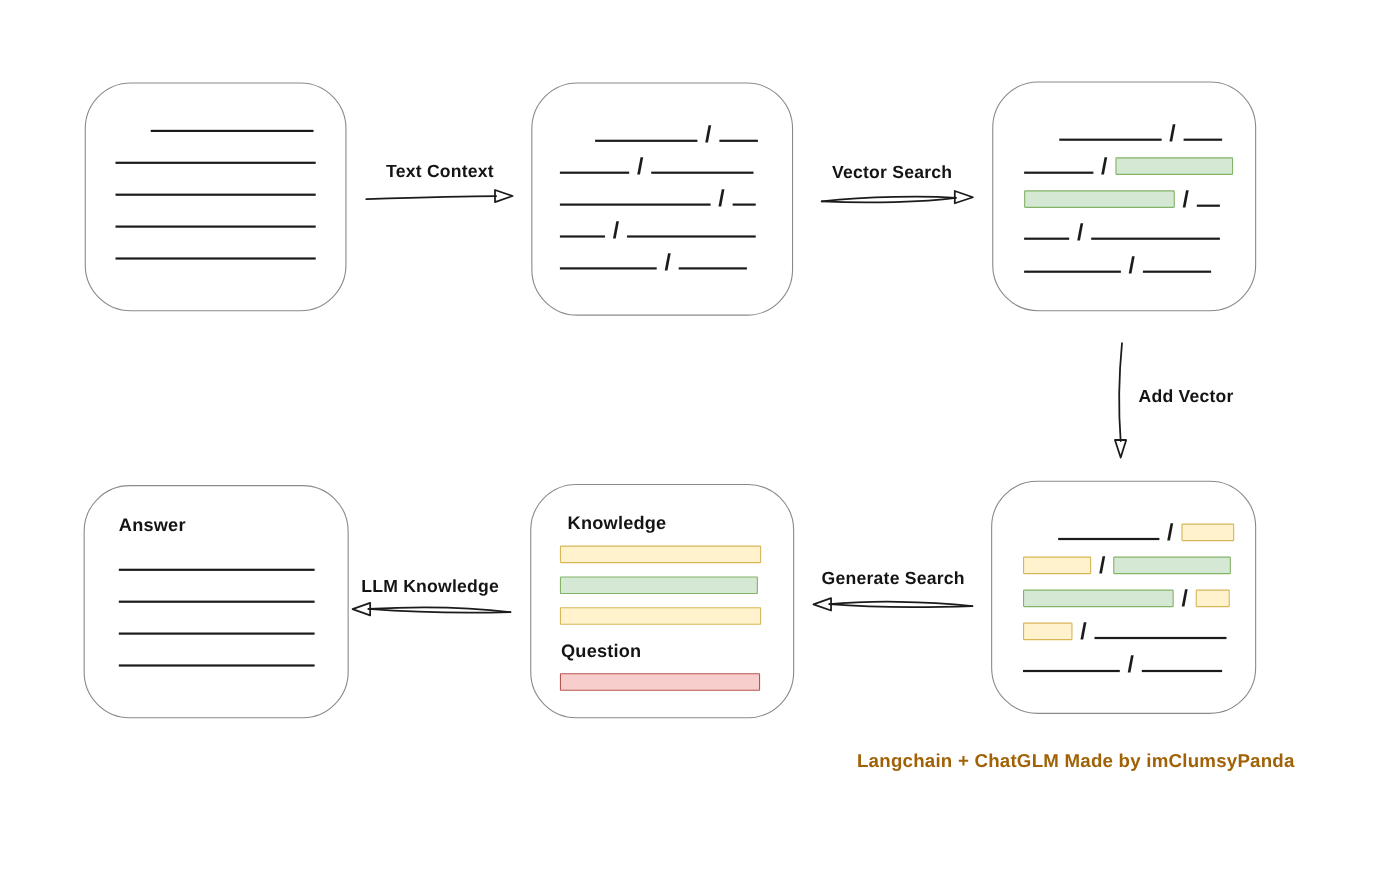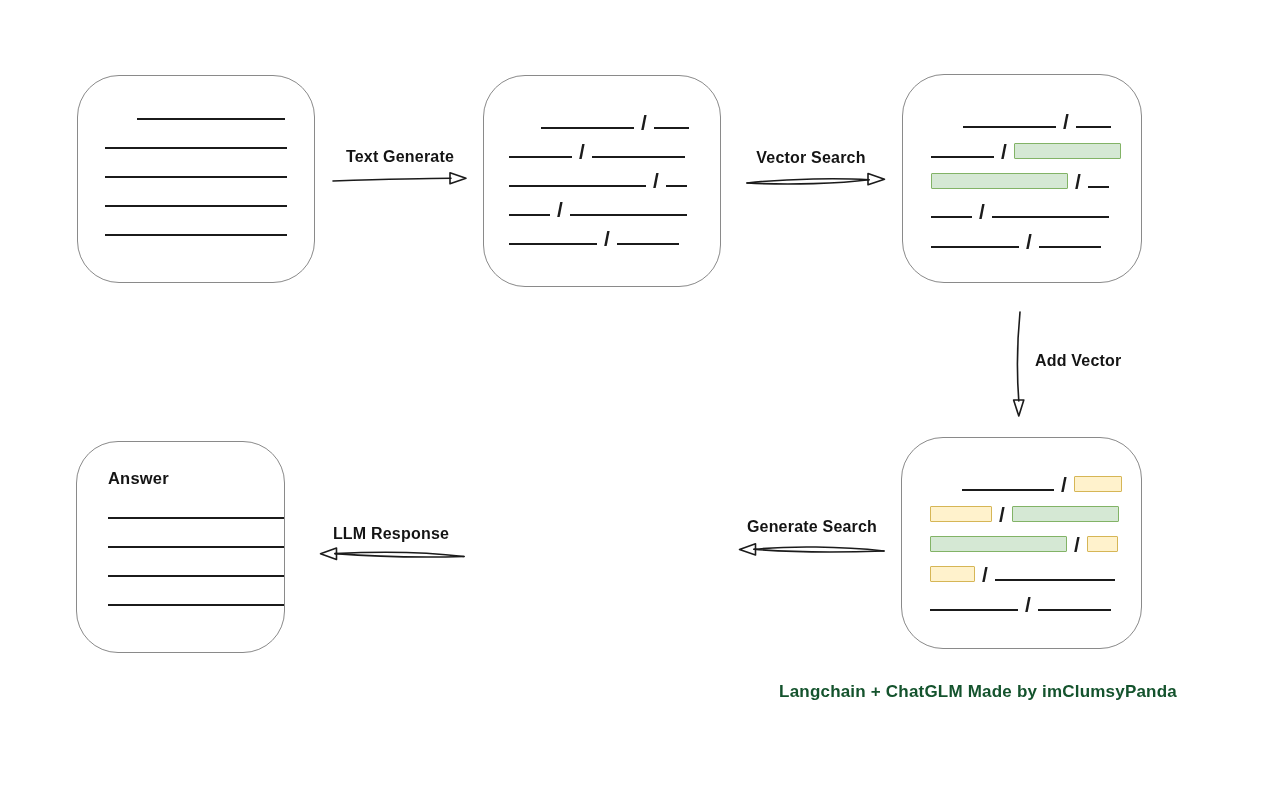--- a/index.html
+++ b/index.html
@@ -17,21 +17,21 @@
     background:#ffffff;
     border:1.5px solid #8a8a8a;
     border-radius:42px;
     box-sizing:border-box;
   }
   #box1{left:77px;top:75px;width:238px;height:208px;}
   #box2{left:483px;top:75px;width:238px;height:212px;}
   #box3{left:902px;top:74px;width:240px;height:209px;}
   #box4{left:901px;top:437px;width:241px;height:212px;}
   #box5{left:482px;top:440px;width:240px;height:213px;}
-  #box6{left:76px;top:441px;width:209px;height:212px;}
+  #box6{left:76px;top:441px;width:241px;height:212px;}
 
   
   .rows .row{display:flex;align-items:flex-end;height:18px;margin-bottom:11px;}
   #box1 .rows{padding:27px 0 0 27px;}
   #box2 .rows{padding:36px 0 0 25px;}
   #box3 .rows,#box4 .rows{padding:36px 0 0 28px;}
   #box3 .rows .row,#box4 .rows .row{margin-bottom:12px;}
 
   .seg-line{height:0;border-bottom:2px solid #1b1b1b;margin-bottom:1px;}
   .slash{
@@ -59,21 +59,21 @@
 
   
   .lbl{
     position:absolute;
     font-size:16px;font-weight:600;color:#141414;
     white-space:nowrap;letter-spacing:0.2px;
   }
   .lbl.centered{transform:translateX(-50%);}
   .caption{
     position:absolute;left:978px;top:682px;transform:translateX(-50%);
-    font-size:17px;font-weight:600;color:#14532d;white-space:nowrap;letter-spacing:0.2px;
+    font-size:17px;font-weight:600;color:#a16207;white-space:nowrap;letter-spacing:0.2px;
   }
 </style>
 </head>
 <body>
 
 <div class="stage">
 
   <div class="box" id="box1">
     <div class="rows">
         <div class="row" style="padding-left: 32px;">
@@ -177,20 +177,40 @@
           <span class="seg-line" style="width: 120px;"></span>
         </div>
         <div class="row">
           <span class="seg-line" style="width: 88px;"></span>
           <span class="slash">/</span>
           <span class="seg-line" style="width: 73px;"></span>
         </div>
       </div>
   </div>
 
+  <div class="box" id="box5">
+    <div class="box-title t-knowledge">Knowledge</div>
+    <div class="bars">
+        <div class="row">
+          <span class="bar bar-yellow" style="width: 183px;"></span>
+        </div>
+        <div class="row">
+          <span class="bar bar-green" style="width: 180px;"></span>
+        </div>
+        <div class="row">
+          <span class="bar bar-yellow" style="width: 183px;"></span>
+        </div>
+      </div>
+    <div class="box-title t-question">Question</div>
+    <div class="bars">
+        <div class="row">
+          <span class="bar bar-red" style="width: 182px;"></span>
+        </div>
+      </div>
+  </div>
 
   <div class="box" id="box6">
     <div class="box-title t-answer">Answer</div>
     <div class="lines">
         <div class="row">
           <span class="seg-line" style="width: 178px;"></span>
         </div>
         <div class="row">
           <span class="seg-line" style="width: 178px;"></span>
         </div>
@@ -227,20 +247,20 @@
       <path d="M755.5 543.7 L739.5 549.5 L755.5 555 Z"></path>
     </g>
 
     <g>
       <path d="M464 556.5 C 425 551.8, 380 551.2, 335 553.6"></path>
       <path d="M464 556.5 C 425 557.6, 380 557, 335 553.6"></path>
       <path d="M336.5 548 L320.5 553.8 L336.5 559.4 Z"></path>
     </g>
   </svg>
 
-  <div class="lbl centered" style="left:400px;top:148px;">Text Generate</div>
+  <div class="lbl centered" style="left:400px;top:148px;">Text Context</div>
   <div class="lbl centered" style="left:811px;top:149px;text-align:right;">Vector Search</div>
   <div class="lbl" style="left:1035px;top:352px;">Add Vector</div>
   <div class="lbl centered" style="left:812px;top:518px;">Generate Search</div>
-  <div class="lbl centered" style="left:391px;top:525px;">LLM Response</div>
+  <div class="lbl centered" style="left:391px;top:525px;">LLM Knowledge</div>
 
   <div class="caption">Langchain + ChatGLM Made by imClumsyPanda</div>
 </div>
 
 </body></html>

